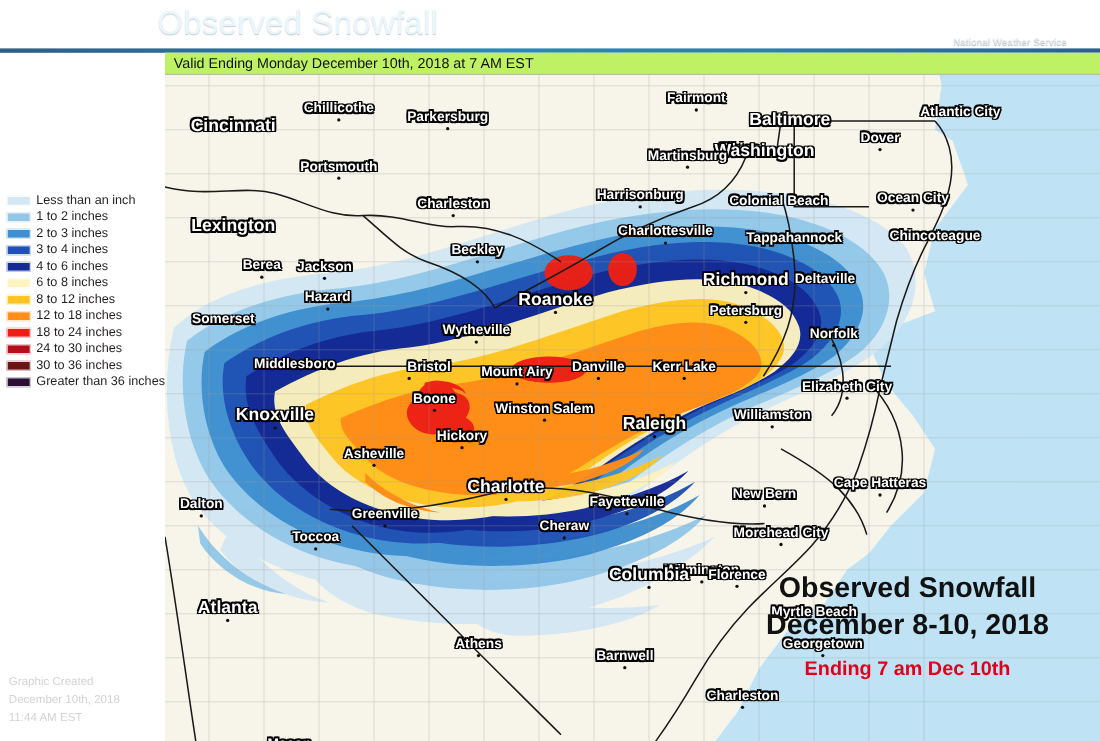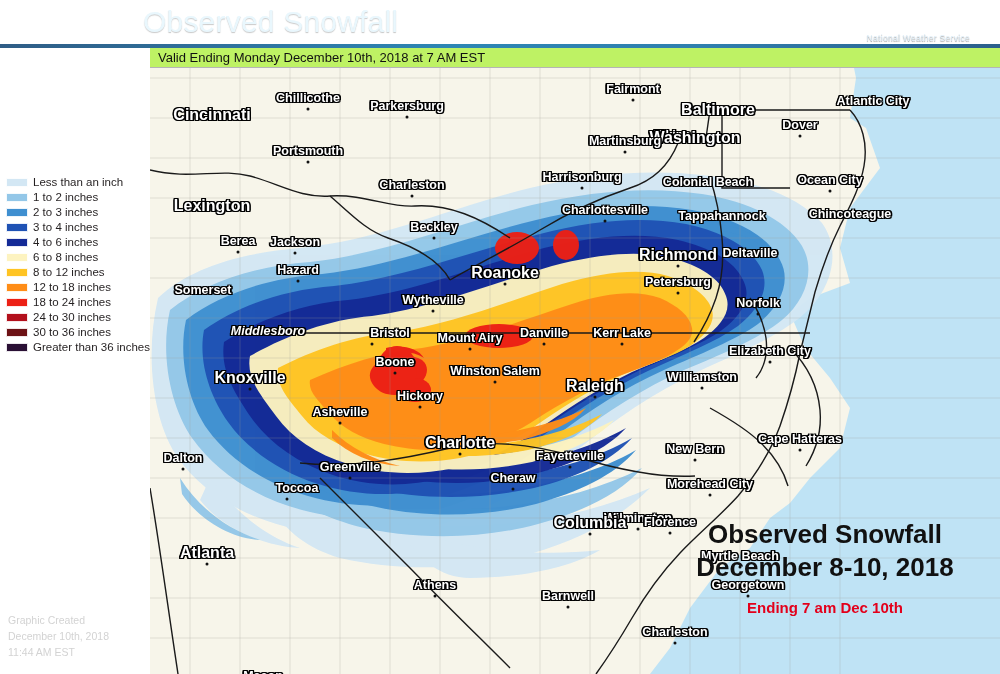--- a/index.html
+++ b/index.html
@@ -61,21 +61,21 @@
     position:absolute; left:8px; top:2px; font-size:13px; color:#111;
     white-space:nowrap; font-weight:500;
   }
 
   
   #caption { position:absolute; left:660px; top:518px; width:330px; text-align:center; }
   #caption .c1, #caption .c2 {
     font-size:26px; font-weight:bold; color:#111; line-height:33px; white-space:nowrap;
   }
   #caption .c3 {
-    margin-top:14px; font-size:15px; font-weight:bold; color:#e3001b;
+    margin-top:14px; font-size:18px; font-weight:bold; color:#e3001b;
     line-height:20px; white-space:nowrap;
   }
 
   
   .city {
     position:absolute; font-weight:bold; color:#ffffff; white-space:nowrap;
     text-shadow:
       -1.4px -1.4px 0 #000, 1.4px -1.4px 0 #000,
       -1.4px  1.4px 0 #000, 1.4px  1.4px 0 #000,
       -1.4px 0 0 #000, 1.4px 0 0 #000, 0 -1.4px 0 #000, 0 1.4px 0 #000;
@@ -362,21 +362,21 @@
       <span class="city m" style="left: 148px; top: 222px;">Hazard</span>
       <span class="dot" style="left: 355px; top: 236px;"></span>
       <span class="city l" style="left: 355px; top: 225px;">Roanoke</span>
       <span class="dot" style="left: 528px; top: 245px;"></span>
       <span class="city m" style="left: 528px; top: 234px;">Petersburg</span>
       <span class="city m" style="left: 53px; top: 242px;">Somerset</span>
       <span class="dot" style="left: 283px; top: 263px;"></span>
       <span class="city m" style="left: 283px; top: 252px;">Wytheville</span>
       <span class="dot" style="left: 608px; top: 266px;"></span>
       <span class="city m" style="left: 608px; top: 255px;">Norfolk</span>
-      <span class="city m" style="left: 118px; top: 283px; font-style: italic;">Middlesboro</span>
+      <span class="city m" style="left: 118px; top: 283px;">Middlesboro</span>
       <span class="dot" style="left: 222px; top: 296px;"></span>
       <span class="city m" style="left: 240px; top: 285px;">Bristol</span>
       <span class="dot" style="left: 320px; top: 301px;"></span>
       <span class="city m" style="left: 320px; top: 290px;">Mount Airy</span>
       <span class="dot" style="left: 394px; top: 296px;"></span>
       <span class="city m" style="left: 394px; top: 285px;">Danville</span>
       <span class="dot" style="left: 472px; top: 296px;"></span>
       <span class="city m" style="left: 472px; top: 285px;">Kerr Lake</span>
       <span class="dot" style="left: 620px; top: 314px;"></span>
       <span class="city m" style="left: 620px; top: 303px;">Elizabeth City</span>
@@ -404,21 +404,21 @@
       <span class="city m" style="left: 420px; top: 408px;">Fayetteville</span>
       <span class="dot" style="left: 200px; top: 430px;"></span>
       <span class="city m" style="left: 200px; top: 419px;">Greenville</span>
       <span class="dot" style="left: 363px; top: 441px;"></span>
       <span class="city m" style="left: 363px; top: 430px;">Cheraw</span>
       <span class="dot" style="left: 560px; top: 447px;"></span>
       <span class="city m" style="left: 560px; top: 436px;">Morehead City</span>
       <span class="dot" style="left: 33px; top: 421px;"></span>
       <span class="city m" style="left: 33px; top: 410px;">Dalton</span>
       <span class="dot" style="left: 137px; top: 451px;"></span>
-      <span class="city m" style="left: 147px; top: 440px;">Toccoa</span>
+      <span class="city m" style="left: 137px; top: 440px;">Toccoa</span>
       <span class="dot" style="left: 488px; top: 481px;"></span>
       <span class="city m" style="left: 488px; top: 470px;">Wilmington</span>
       <span class="dot" style="left: 285px; top: 548px;"></span>
       <span class="city m" style="left: 285px; top: 537px;">Athens</span>
       <span class="dot" style="left: 440px; top: 486px;"></span>
       <span class="city l" style="left: 440px; top: 475px;">Columbia</span>
       <span class="dot" style="left: 520px; top: 485px;"></span>
       <span class="city m" style="left: 520px; top: 474px;">Florence</span>
       <span class="dot" style="left: 590px; top: 519px;"></span>
       <span class="city m" style="left: 590px; top: 508px;">Myrtle Beach</span>

